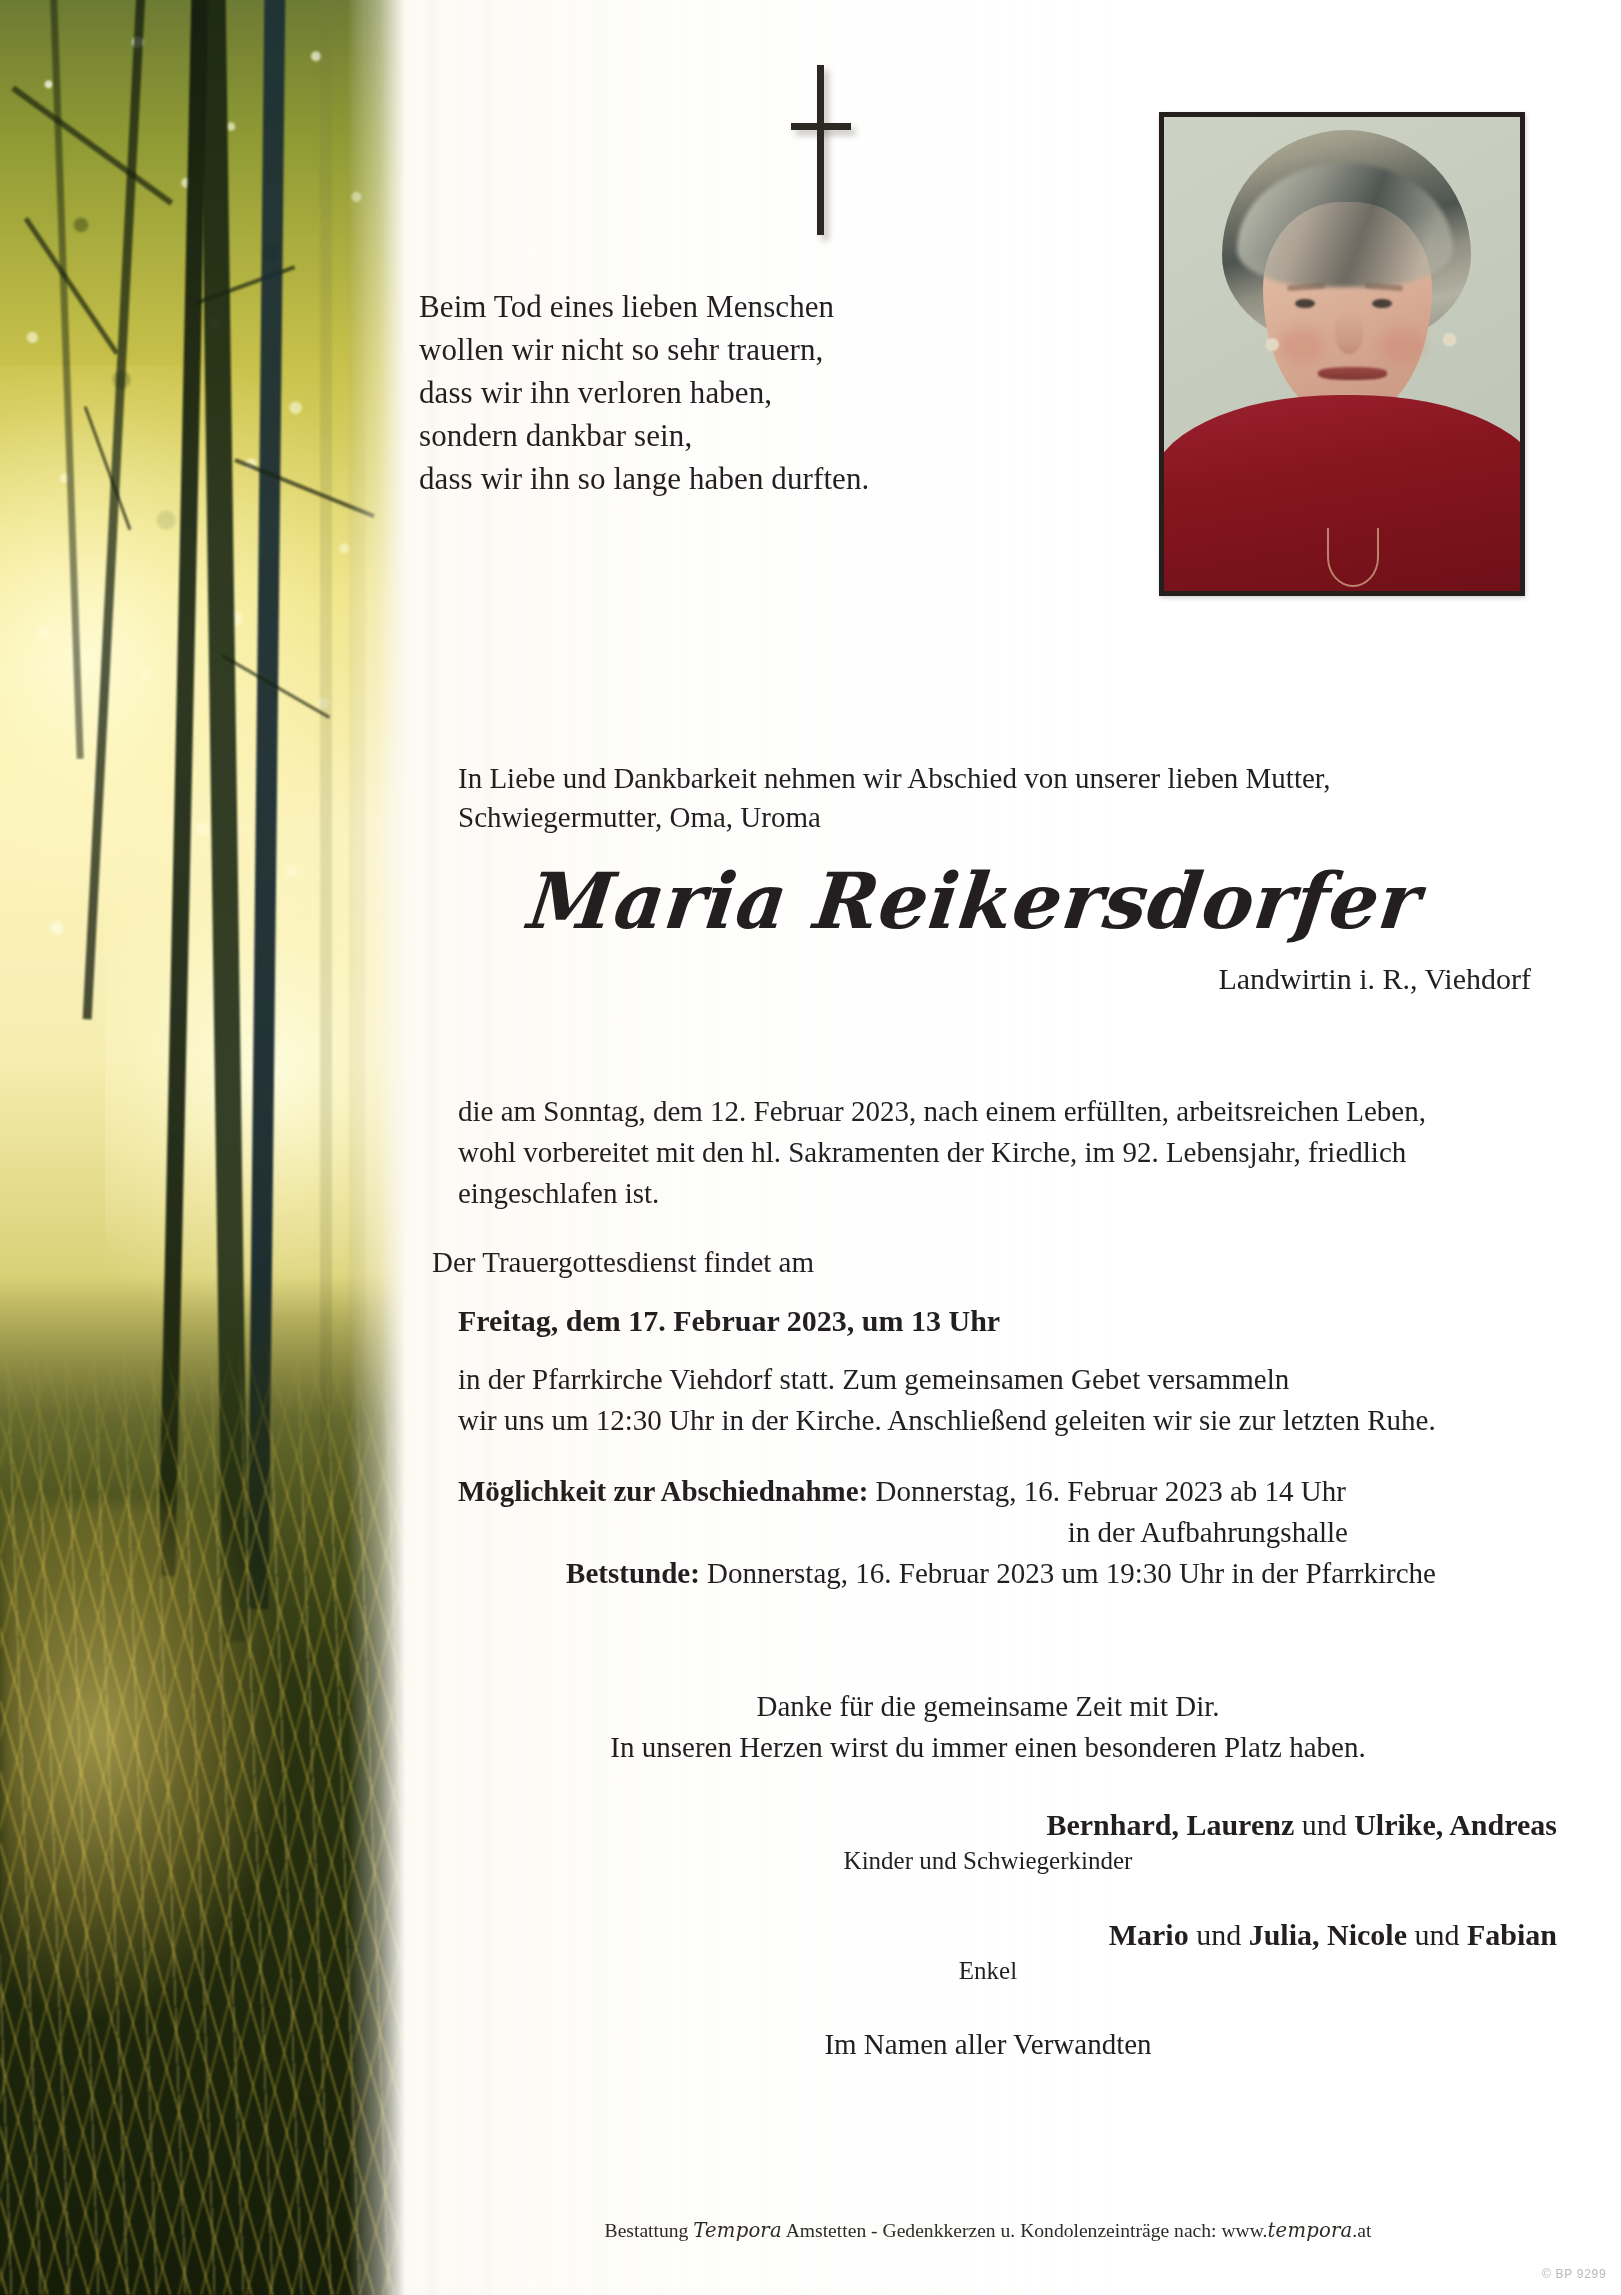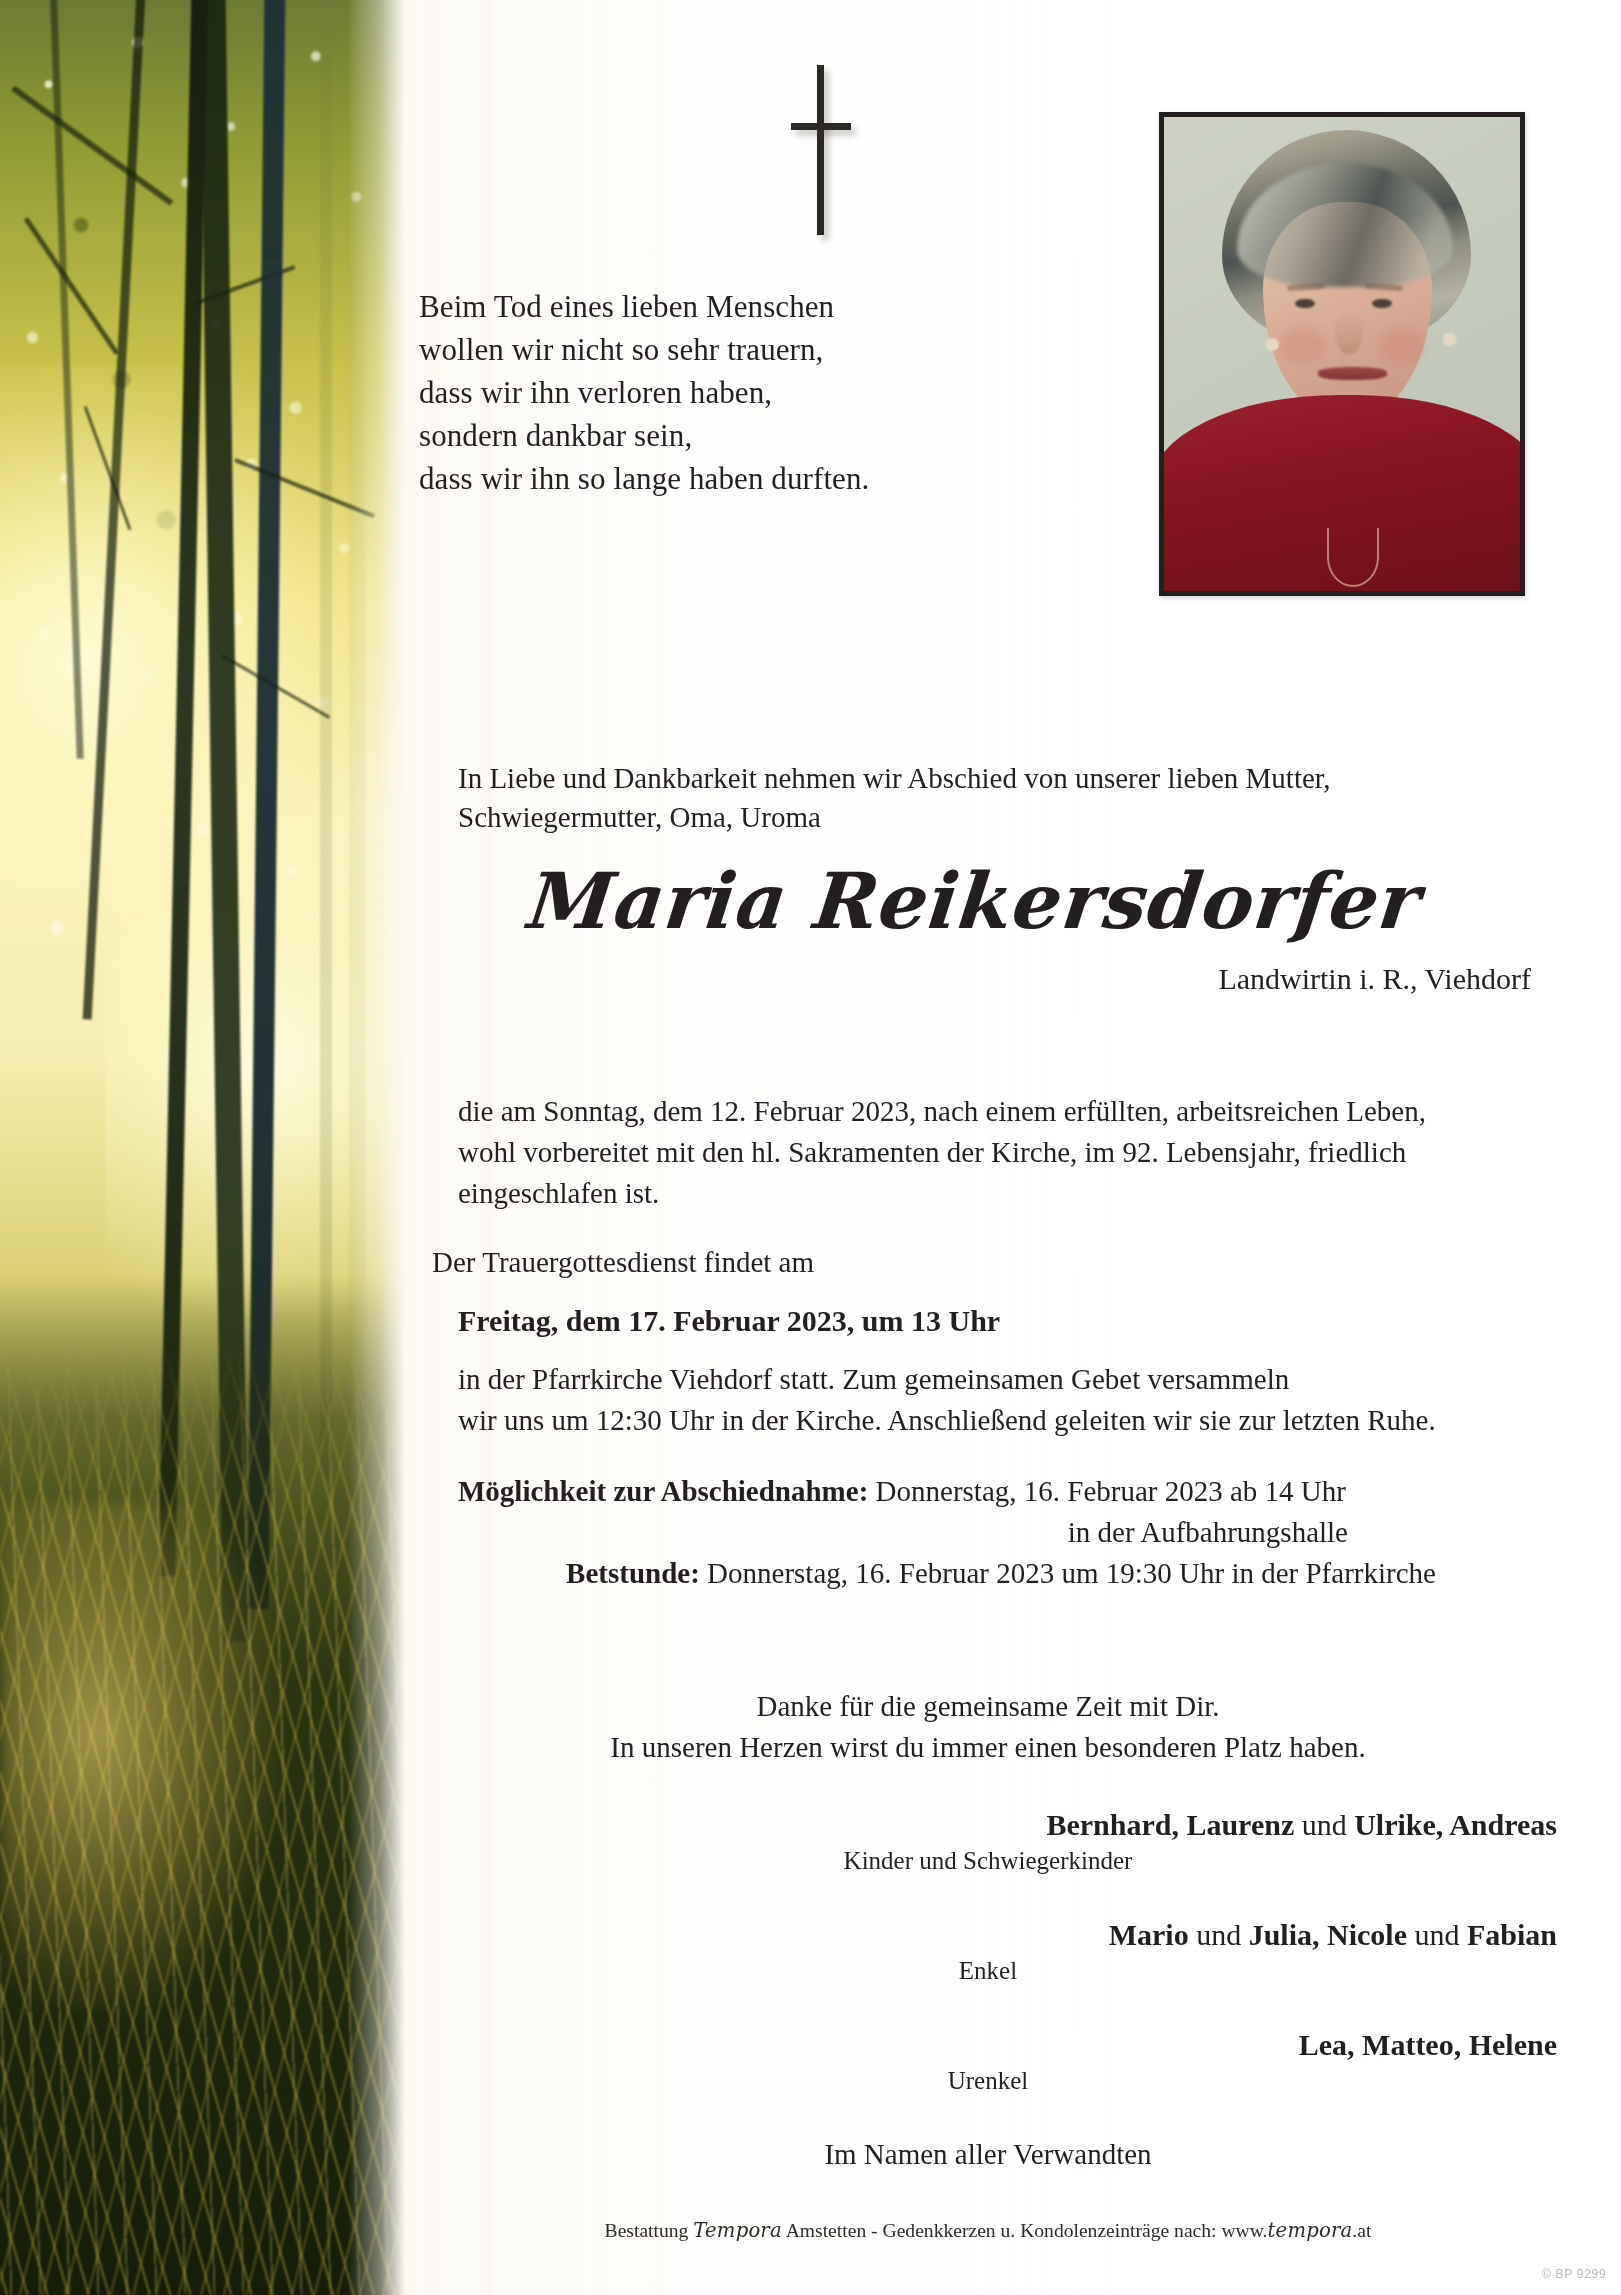--- a/index.html
+++ b/index.html
@@ -451,24 +451,20 @@
       <div class="fam-group">
         <div class="fam-names"><span>Bernhard, Laurenz</span><span class="lc"> und </span><span>Ulrike, Andreas</span></div>
         <div class="fam-role">Kinder und Schwiegerkinder</div>
       </div>
 
       <div class="fam-group">
         <div class="fam-names"><span>Mario</span><span class="lc"> und </span><span>Julia, Nicole</span><span class="lc"> und </span><span>Fabian</span></div>
         <div class="fam-role">Enkel</div>
       </div>
 
-      <div class="fam-group">
-        <div class="fam-names">Lea, Matteo, Helene</div>
-        <div class="fam-role">Urenkel</div>
-      </div>
 
       <div class="fam-closing">Im Namen aller Verwandten</div>
     </div>
 
     <div class="txt footer">
       <span>Bestattung </span><span class="brand">Tempora</span><span> Amstetten - Gedenkkerzen u. Kondolenzeinträge nach: www.</span><span class="brand">tempora</span><span>.at</span>
     </div>
 
     <div class="corner-code">© BP 9299</div>
 

